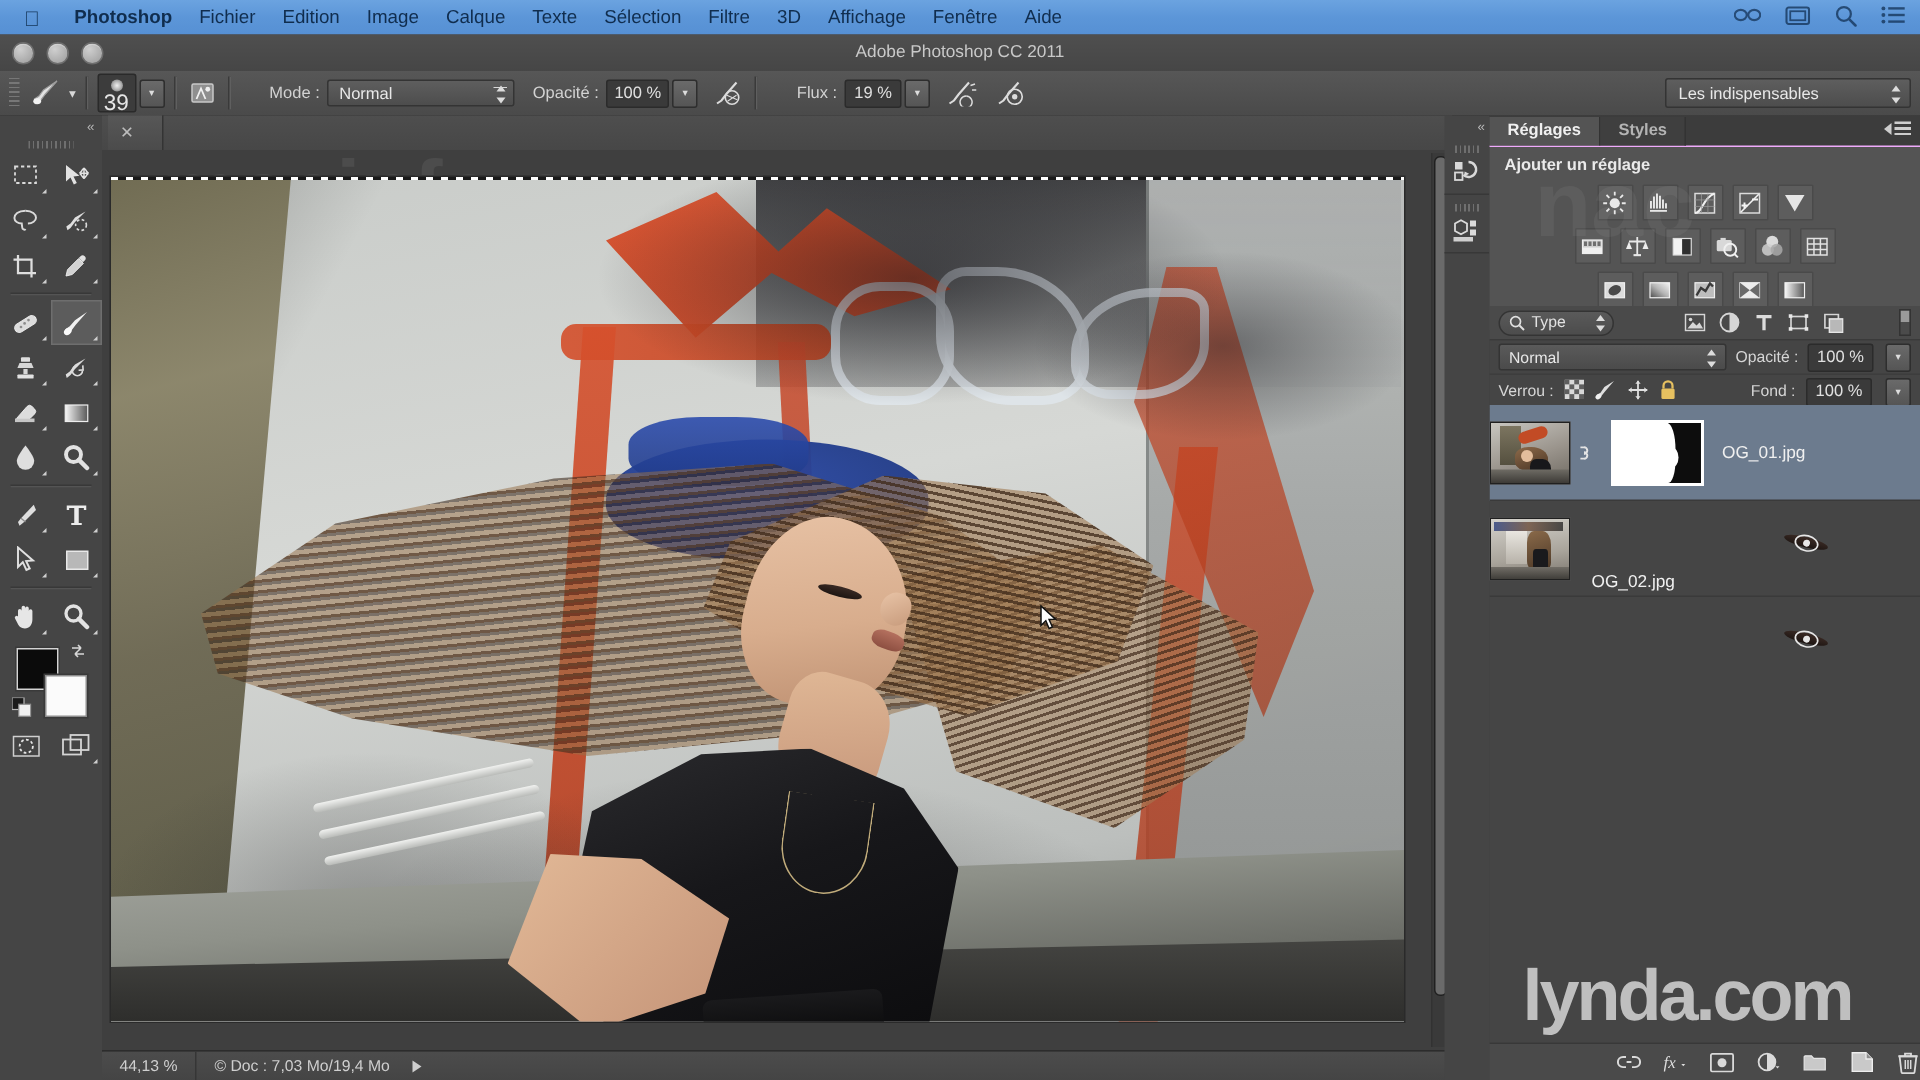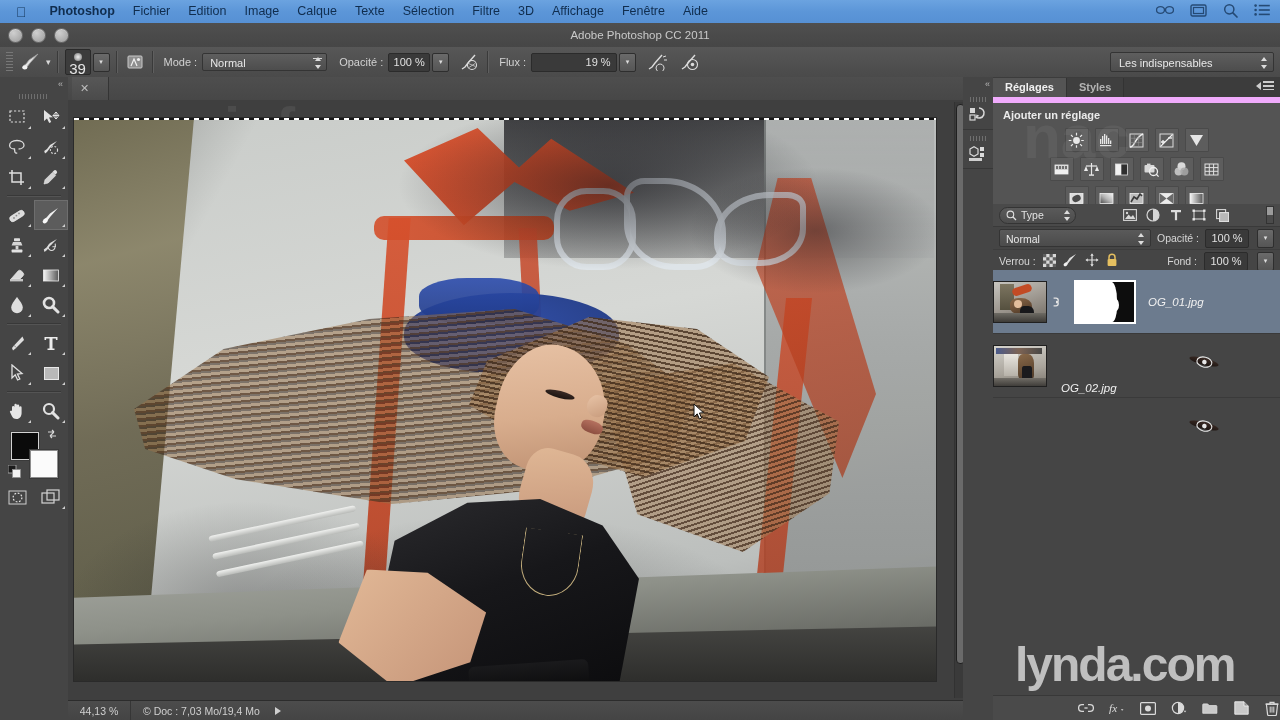--- a/index.html
+++ b/index.html
@@ -34,21 +34,21 @@
     border:1px solid #6e6e6e;box-shadow:inset 0 1px 0 rgba(255,255,255,.25);}
 
   
   .optbar{position:absolute;left:0;top:47px;width:1280px;height:30px;
     background:linear-gradient(180deg,#575757 0%,#4a4a4a 100%);
     border-bottom:1px solid #2c2c2c;display:flex;align-items:center;}
   .grip{width:9px;height:20px;margin:0 4px 0 5px;
     background-image:repeating-linear-gradient(180deg,#777 0 1px,transparent 1px 3px);
     background-size:7px 20px;background-repeat:no-repeat;background-position:center;}
   .obsep{width:1px;height:22px;background:#3a3a3a;border-right:1px solid #5f5f5f;margin:0 6px;}
-  .ob-label{margin:0 5px 0 4px;color:#d2d2d2;white-space:nowrap;}
+  .ob-label{margin:0 5px 0 20px;color:#d2d2d2;white-space:nowrap;}
   .numbox{background:#3a3a3a;border:1px solid #2b2b2b;border-radius:2px;
     height:17px;line-height:17px;text-align:center;color:#e0e0e0;font-size:11px;}
   .tinybtn{width:15px;height:17px;background:linear-gradient(180deg,#6a6a6a,#555);
     border:1px solid #2e2e2e;border-radius:2px;margin-left:2px;
     display:flex;align-items:center;justify-content:center;font-size:7px;color:#ddd;}
   .selbox{background:linear-gradient(180deg,#5e5e5e,#4d4d4d);border:1px solid #343434;
     border-radius:2px;height:18px;line-height:18px;padding:0 18px 0 7px;
     color:#e8e8e8;position:relative;font-size:11px;}
   .selbox:after{content:"";position:absolute;right:4px;top:50%;margin-top:-5px;
     width:9px;height:10px;
@@ -209,21 +209,21 @@
   .sb-tri{margin-left:10px;width:0;height:0;border-top:4px solid transparent;border-bottom:4px solid transparent;border-left:6px solid #cfcfcf;}
 
   
   .minidock{position:absolute;left:963px;top:77px;width:30px;height:643px;background:#454545;border-right:1px solid #343434;}
   .md-col{height:14px;display:flex;align-items:center;justify-content:flex-end;padding-right:4px;color:#b8b8b8;font-size:9px;letter-spacing:-1px;}
   .md-item{height:38px;border-bottom:1px solid #383838;display:flex;flex-direction:column;align-items:center;justify-content:center;}
   .md-grip{width:16px;height:5px;background-image:repeating-linear-gradient(90deg,#6f6f6f 0 1px,transparent 1px 3px);margin-bottom:3px;}
 
   
   .rpanel{position:absolute;left:993px;top:77px;width:287px;height:643px;background:#454545;}
-  .ptabs{height:20px;background:#3c3c3c;display:flex;align-items:flex-end;position:relative;border-bottom:6px solid #f0abfc;text-align:right;}
+  .ptabs{height:20px;background:#3c3c3c;display:flex;align-items:flex-end;position:relative;border-bottom:1px solid #f0abfc;text-align:right;}
   .ptab{height:19px;line-height:19px;padding:0 12px;font-size:11px;color:#b4b4b4;background:#3f3f3f;
     border-right:1px solid #333;font-weight:bold;}
   .ptab.active{background:#545454;color:#f0f0f0;}
   .pmenu{position:absolute;right:6px;top:4px;display:flex;align-items:center;gap:2px;}
   .pmenu .tri{width:0;height:0;border-top:4px solid transparent;border-bottom:4px solid transparent;border-right:5px solid #cdcdcd;}
   .pmenu .lines{width:11px;height:9px;background-image:repeating-linear-gradient(180deg,#cdcdcd 0 2px,transparent 2px 4px);}
 
   .adjbody{background:#545454;padding:6px 0 10px 0;}
   .adj-title{font-size:11px;font-weight:bold;color:#eaeaea;margin:0 0 7px 10px;}
   .adjrow{display:flex;justify-content:center;gap:6px;margin-bottom:5px;}
@@ -238,21 +238,21 @@
   .ficons{display:flex;align-items:center;gap:9px;margin-left:10px;}
   .ficon{width:14px;height:14px;display:flex;align-items:center;justify-content:center;color:#d4d4d4;}
   .toggleOnOff{width:10px;height:16px;background:linear-gradient(180deg,#9a9a9a 0 50%,#4b4b4b 50% 100%);border:1px solid #333;margin-left:auto;}
 
   .blendrow{height:22px;display:flex;align-items:center;padding:0 6px;gap:6px;border-bottom:1px solid #3d3d3d;}
   .blendsel{flex:1;height:18px;background:linear-gradient(180deg,#5a5a5a,#4b4b4b);border:1px solid #343434;border-radius:2px;
     line-height:18px;padding:0 18px 0 6px;font-size:10.5px;color:#e8e8e8;position:relative;box-sizing:border-box;}
   .lockrow{height:22px;display:flex;align-items:center;padding:0 6px;gap:7px;border-bottom:1px solid #3d3d3d;}
 
   .layerlist{position:absolute;left:0;top:66px;width:287px;height:428px;background:#454545;overflow:hidden;}
-  .layerrow{height:63px;display:flex;align-items:center;border-bottom:1px solid #3a3a3a;position:relative;font-style:italic;}
+  .layerrow{height:63px;display:flex;align-items:center;border-bottom:1px solid #3a3a3a;position:relative;}
   .layerrow.selected{background:#6c7b8e;}
   .eye{width:30px;display:flex;align-items:center;justify-content:center;}
   .thumb{width:54px;height:42px;border:1px solid #202020;box-sizing:border-box;overflow:hidden;position:relative;background:#999;}
   .maskthumb{width:62px;height:44px;border:2px solid #fff;box-sizing:border-box;margin-left:12px;background:#111;position:relative;overflow:hidden;}
   .linkic{width:12px;display:flex;align-items:center;justify-content:center;margin-left:3px;color:#dfdfdf;font-size:9px;}
   .lname{margin-left:12px;font-size:11.5px;color:#f0f0f0;}
 
   .layerbottom{position:absolute;left:0;bottom:0;width:287px;height:24px;background:#4a4a4a;border-top:1px solid #383838;
     display:flex;align-items:center;justify-content:flex-end;gap:15px;padding-right:16px;}
   .lb-ic{width:16px;height:16px;display:flex;align-items:center;justify-content:center;color:#d8d8d8;}
@@ -368,21 +368,21 @@
       <svg width="20" height="18" viewBox="0 0 20 18">
           <path d="M16 2 L9 10 L6 14 L3 16" stroke="#dcdcdc" stroke-width="1.4" fill="none"></path>
           <circle cx="13" cy="12" r="4.5" fill="none" stroke="#dcdcdc" stroke-width="1.1"></circle>
           <path d="M9.5 10.5l7 3M10 14.5l6-4" stroke="#dcdcdc" stroke-width=".7"></path>
         </svg>
     </div>
 
     <div class="obsep"></div>
 
     <span class="ob-label">Flux :</span>
-    <div class="numbox" style="width:36px;padding-left:48px;">19 %</div>
+    <div class="numbox" style="width:36px;">19 %</div>
     <div class="tinybtn">▾</div>
 
     <div style="width:26px;margin-left:8px;display:flex;align-items:center;justify-content:center;">
       <svg width="20" height="18" viewBox="0 0 20 18">
           <path d="M15 2 L8 10 L5 14 L2 16" stroke="#dcdcdc" stroke-width="1.4" fill="none"></path>
           <path d="M13 11 a4 4 0 1 0 .1 0" fill="none" stroke="#dcdcdc" stroke-width="1"></path>
           <path d="M16 4 l3 -1M17 7 l3 0" stroke="#dcdcdc" stroke-width="1"></path>
         </svg>
     </div>
     <div style="width:26px;margin-left:6px;display:flex;align-items:center;justify-content:center;">

